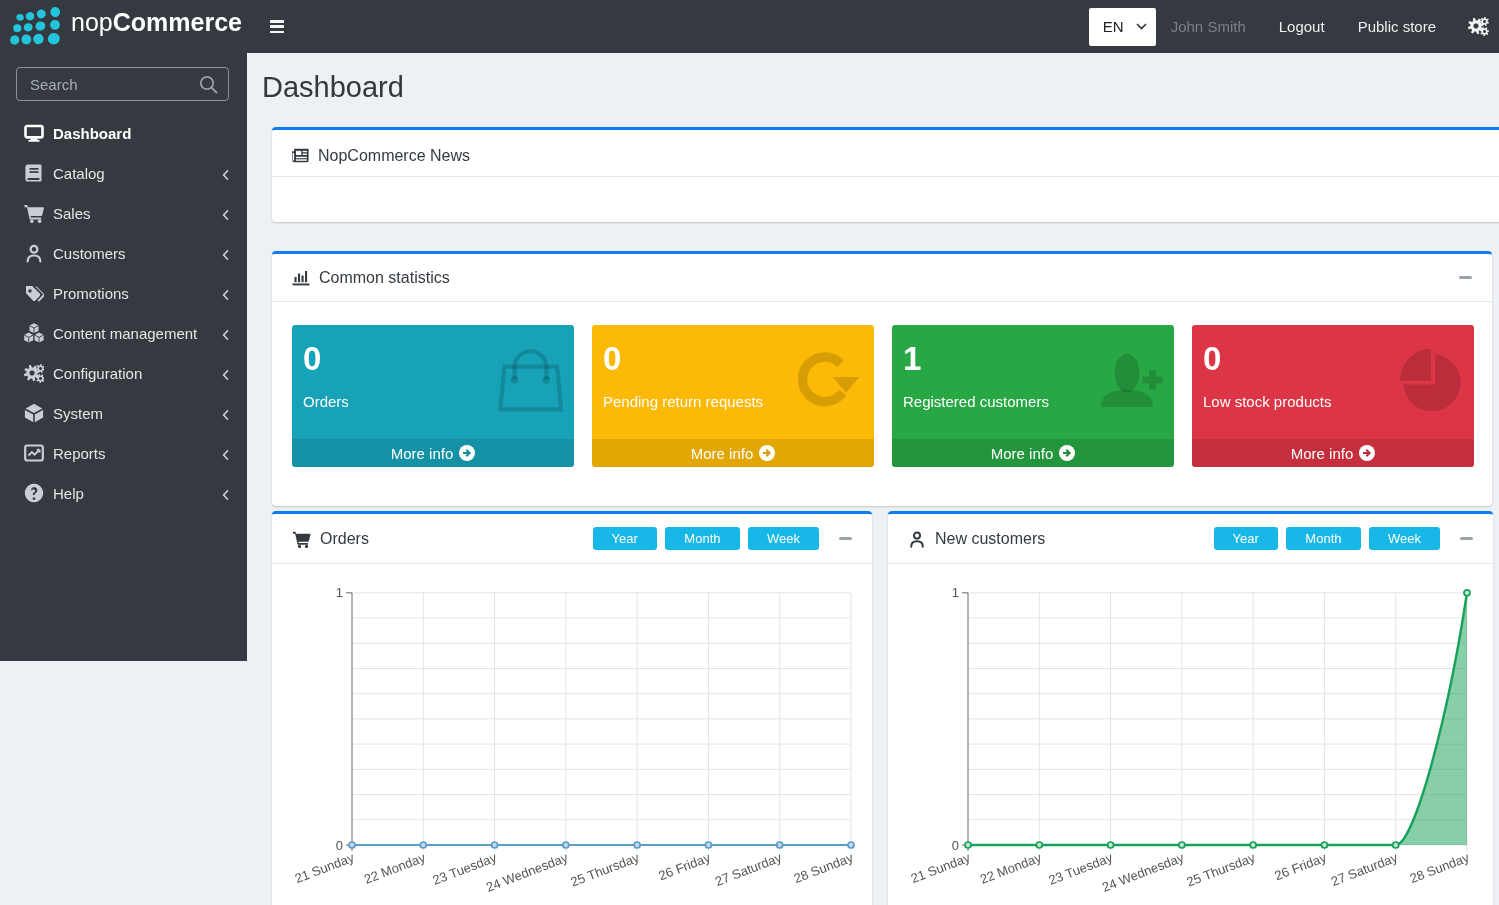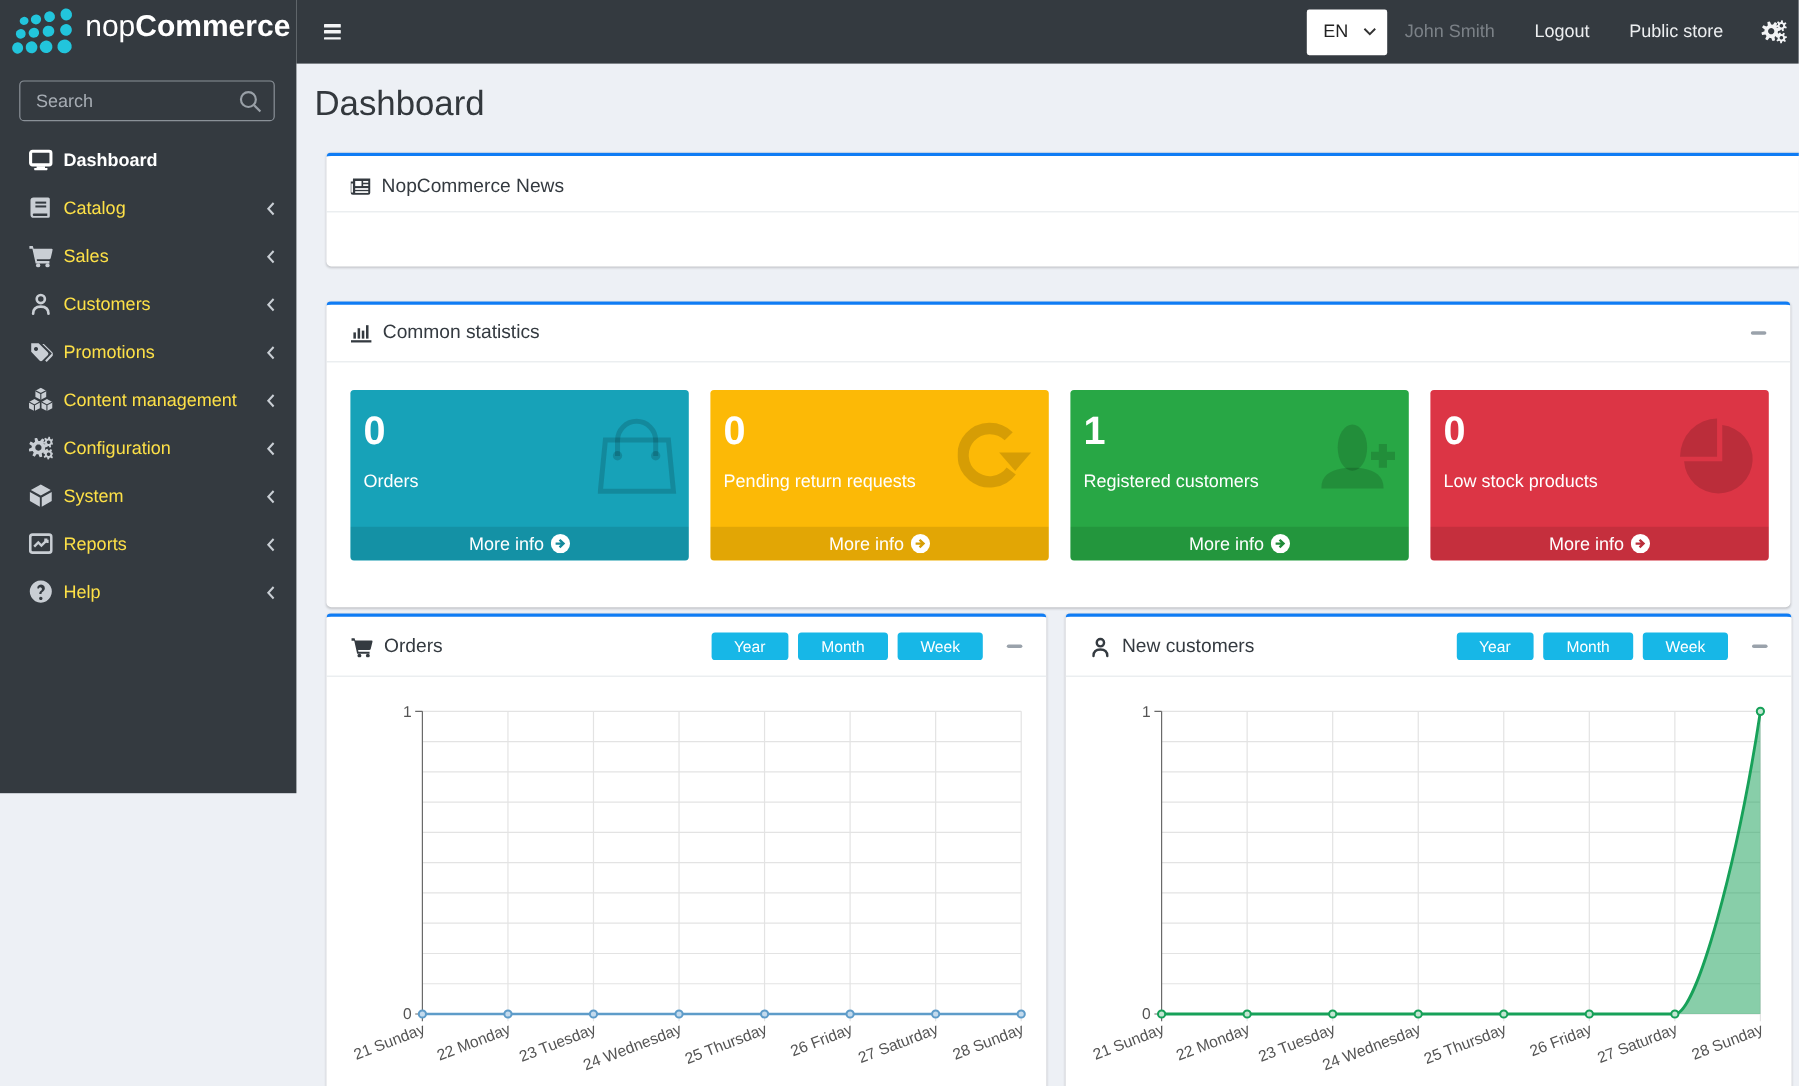--- a/index.html
+++ b/index.html
@@ -6,21 +6,21 @@
 body { background:#edf0f5; position:relative; }
 .sidebar { position:absolute; left:0; top:0; width:247px; height:661px; background:#343a40; z-index:5; }
 .topbar { position:absolute; left:247px; top:0; right:0; height:53px; background:#343a40; z-index:4; }
 .logo { height:53px; position:relative; }
 .logotext { color:#fff; font-size:25px; position:absolute; left:71px; top:10px; line-height:25px; }
 .logotext b { font-weight:700; }
 .search { position:absolute; left:16px; top:67px; width:213px; height:34px; border:1px solid #8a9198; border-radius:4px; display:flex; align-items:center; }
 .search .ph { color:#a7adb4; font-size:15px; padding-left:13px; flex:1; }
 .search svg { margin-right:9px; }
 .nav { position:absolute; top:113px; left:0; width:247px; list-style:none; }
-.nav li { height:40px; display:flex; align-items:center; padding-left:24px; color:#fde047; font-size:15px; position:relative; }
+.nav li { height:40px; display:flex; align-items:center; padding-left:24px; color:#e5e5e5; font-size:15px; position:relative; }
 .nav li.active { color:#fff; font-weight:700; }
 .nicon { width:20px; height:20px; margin-right:9px; display:inline-flex; align-items:center; justify-content:center; }
 .nav svg { fill:#c9ced4; stroke:#c9ced4; }
 .nav li.active svg { fill:#fff; stroke:#fff; }
 .ntext { flex:1; }
 .chev { position:absolute; right:18px; top:14px; }
 .hamb { position:absolute; left:23px; top:20px; width:14px; }
 .hamb div { height:2.5px; background:#f4f5f6; margin-bottom:2.8px; border-radius:0.5px; }
 .topright { position:absolute; right:0; top:0; height:53px; display:flex; align-items:center; color:#eceef0; font-size:15px; }
 .sel { width:67px; height:38px; background:#fff; border-radius:2px; color:#222; display:flex; align-items:center; justify-content:space-between; padding:0 9px 0 14px; }

